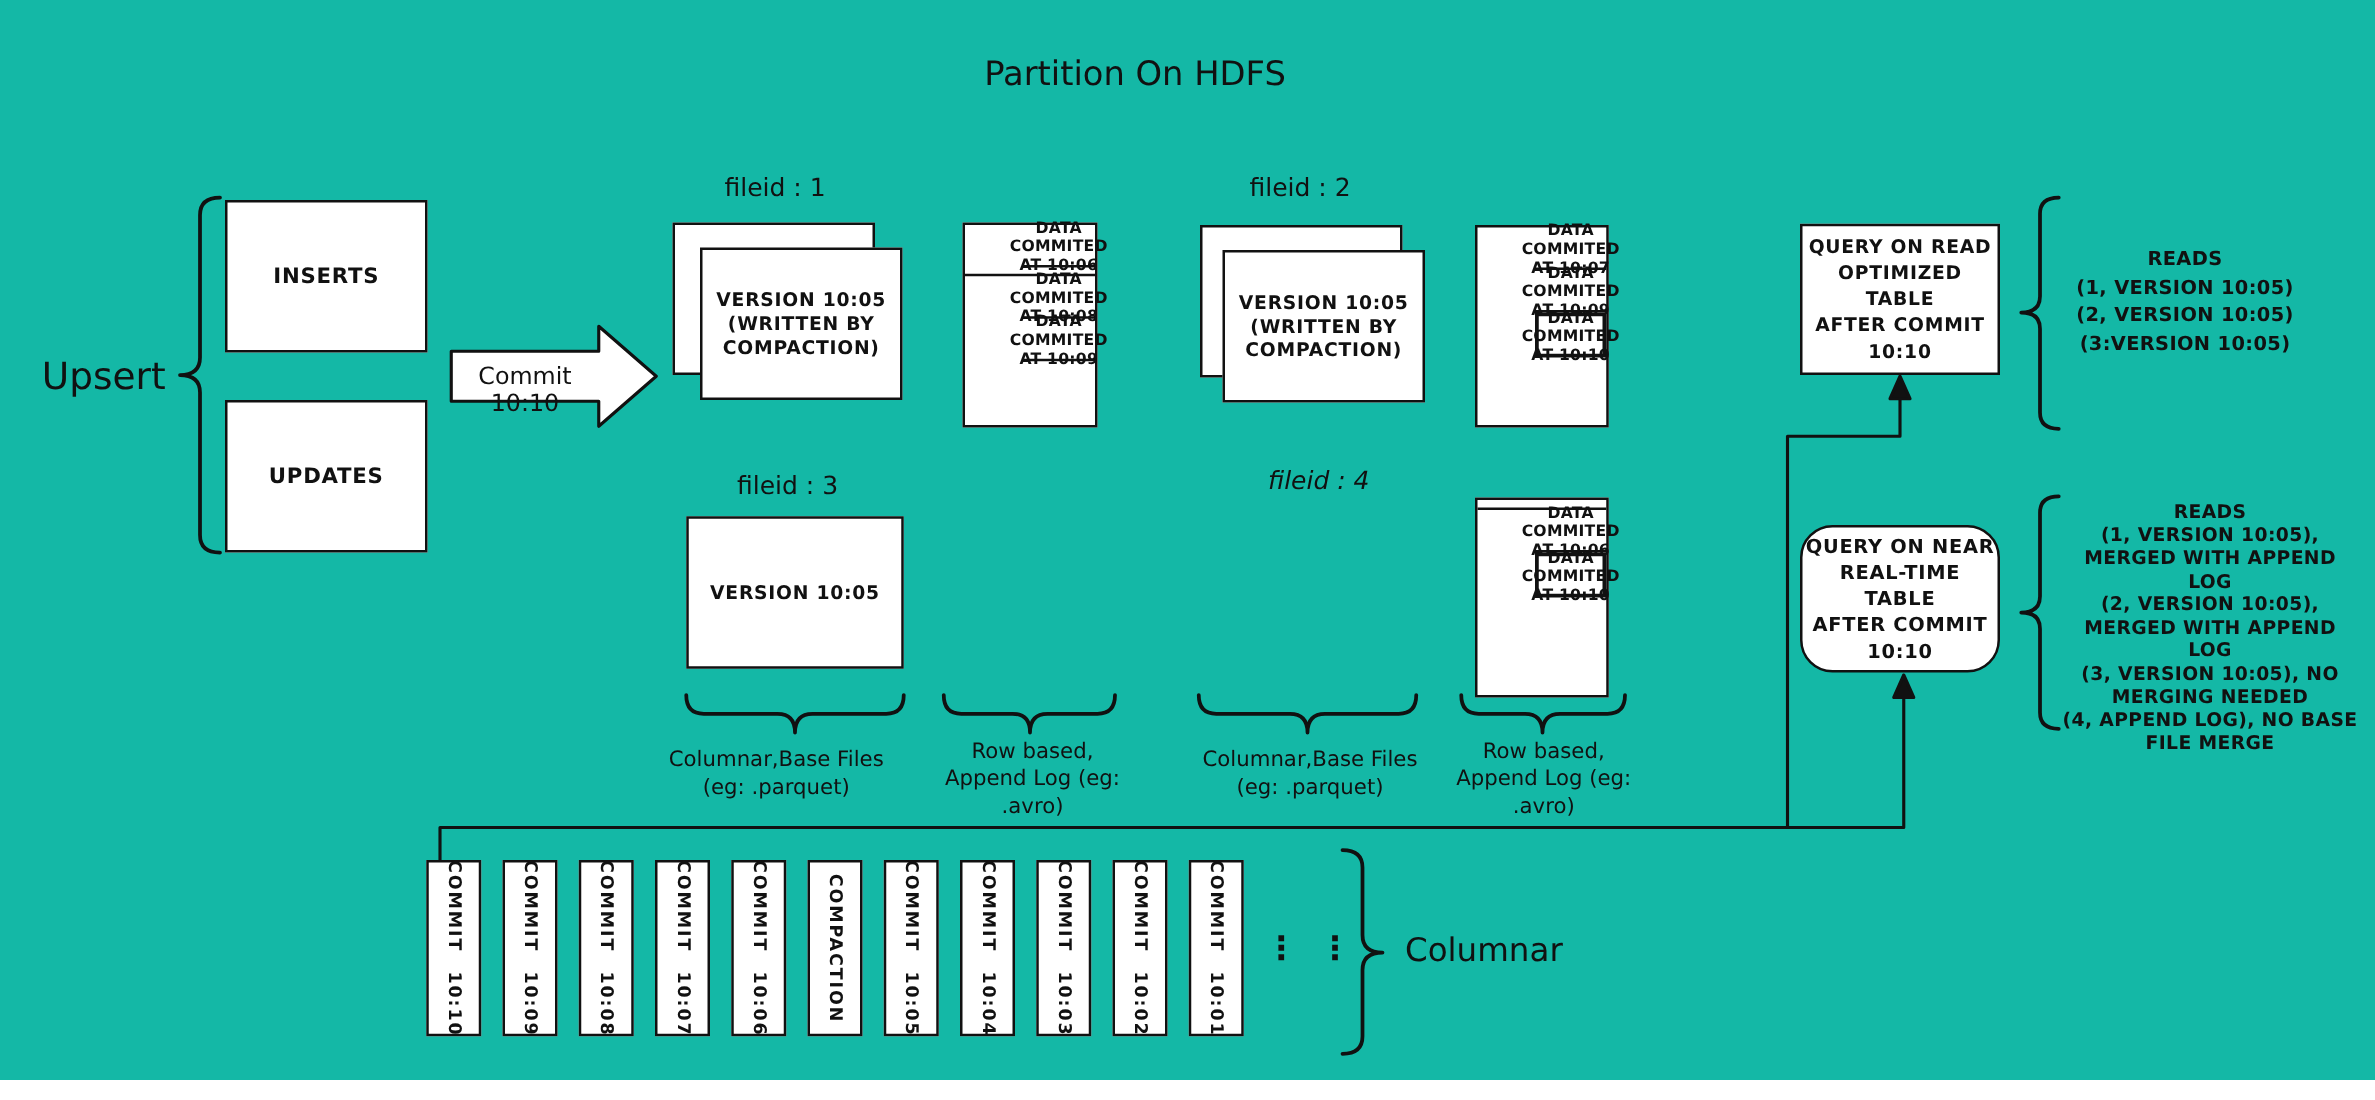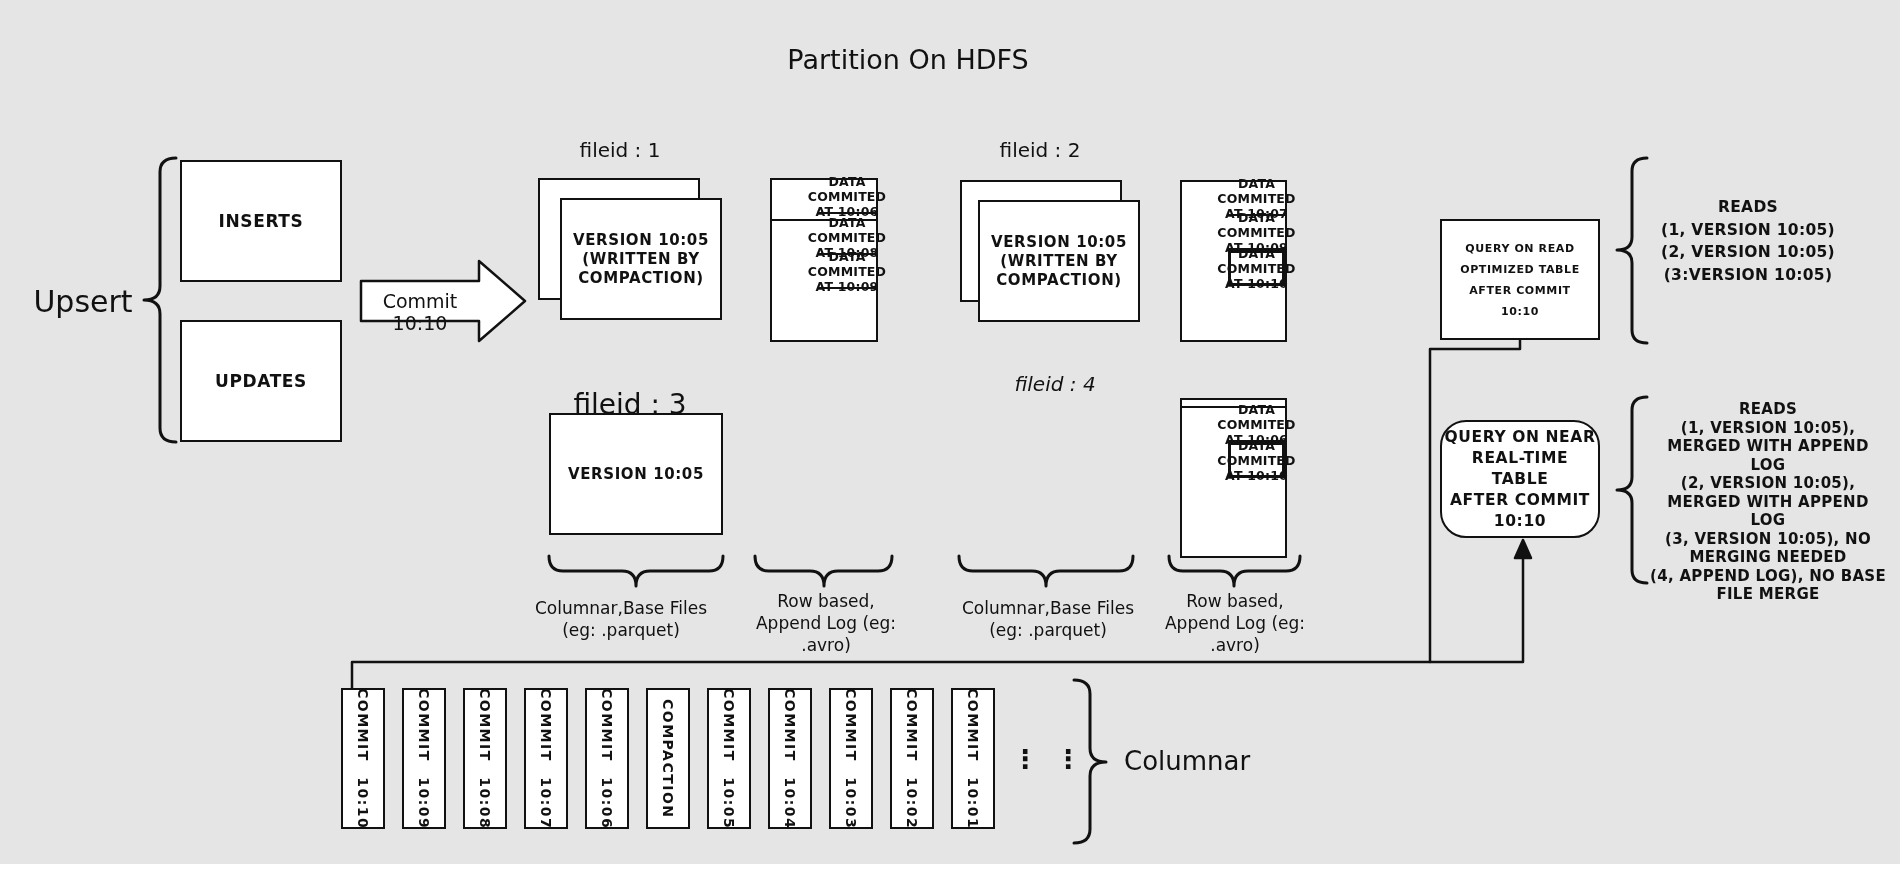--- a/index.html
+++ b/index.html
@@ -1,17 +1,17 @@
 <!DOCTYPE html>
 <html><head>
 <meta charset="utf-8">
 <style>
   html,body { margin:0; padding:0; background:#ffffff; }
   .canvas {
-    position:relative; width:1900px; height:864px; background:#e5e5e5;
+    position:relative; width:1900px; height:864px; background:#14b8a6;
     font-family:"DejaVu Sans","Liberation Sans",sans-serif; color:#111;
     overflow:hidden;
   }
   .layer { position:absolute; left:0; top:0; z-index:1; }
   .box {
     position:absolute; z-index:2; box-sizing:border-box;
     border:2.5px solid #111; background:#fff;
     display:flex; align-items:center; justify-content:center; text-align:center;
   }
   .caps { font-weight:bold; letter-spacing:.6px; }
@@ -103,21 +103,21 @@
 
   <div class="logbox" style="left:1180px; top:180px; width:107px; height:162px;">
     <div class="cell ml" style="height:34px;">DATA COMMITED
 AT 10:07</div>
     <div class="cell ml" style="height:34px;">DATA COMMITED
 AT 10:09</div>
     <div class="cell ml thick" style="height:36px;">DATA COMMITED
 AT 10:10</div>
   </div>
 
-  <div class="lbl" style="left:560px; top:388px; width:140px; font-size:28px;">fileid : 3</div>
+  <div class="lbl" style="left:560px; top:376px; width:140px; font-size:20px;">fileid : 3</div>
   <div class="box caps" style="left:549px; top:413px; width:174px; height:122px; font-size:15px;">
     <span>VERSION 10:05</span>
   </div>
 
   <div class="lbl" style="left:990px; top:372px; width:130px; font-size:20px;font-style:italic;">fileid : 4</div>
   <div class="logbox" style="left:1180px; top:398px; width:107px; height:160px;">
     <div class="gapcell" style="height:8px;"></div>
     <div class="cell ml" style="height:34px;">DATA COMMITED
 AT 10:06</div>
     <div class="cell ml thick" style="height:36px;">DATA COMMITED
@@ -128,21 +128,21 @@
 (eg: .parquet)</div>
   <div class="lbl ml" style="left:736px; top:590px; width:180px; font-size:17px; line-height:22px;">Row based,
 Append Log  (eg:
 .avro)</div>
   <div class="lbl ml" style="left:958px; top:597px; width:180px; font-size:17px; line-height:22px;">Columnar,Base Files
 (eg: .parquet)</div>
   <div class="lbl ml" style="left:1145px; top:590px; width:180px; font-size:17px; line-height:22px;">Row based,
 Append Log  (eg:
 .avro)</div>
 
-  <div class="box caps ml" style="left:1440px; top:179px; width:160px; height:121px; font-size:11px; line-height:21px;margin-top:40px;">
+  <div class="box caps ml" style="left:1440px; top:179px; width:160px; height:121px; font-size:15px; line-height:21px;">
     <span class="ml">QUERY ON READ
 OPTIMIZED TABLE
 AFTER COMMIT
 10:10</span>
   </div>
   <div class="reads" style="left:1653px; top:196px; width:190px; font-size:15.5px; line-height:22.5px;">READS
 (1, VERSION 10:05)
 (2, VERSION 10:05)
 (3:VERSION 10:05)</div>
 

